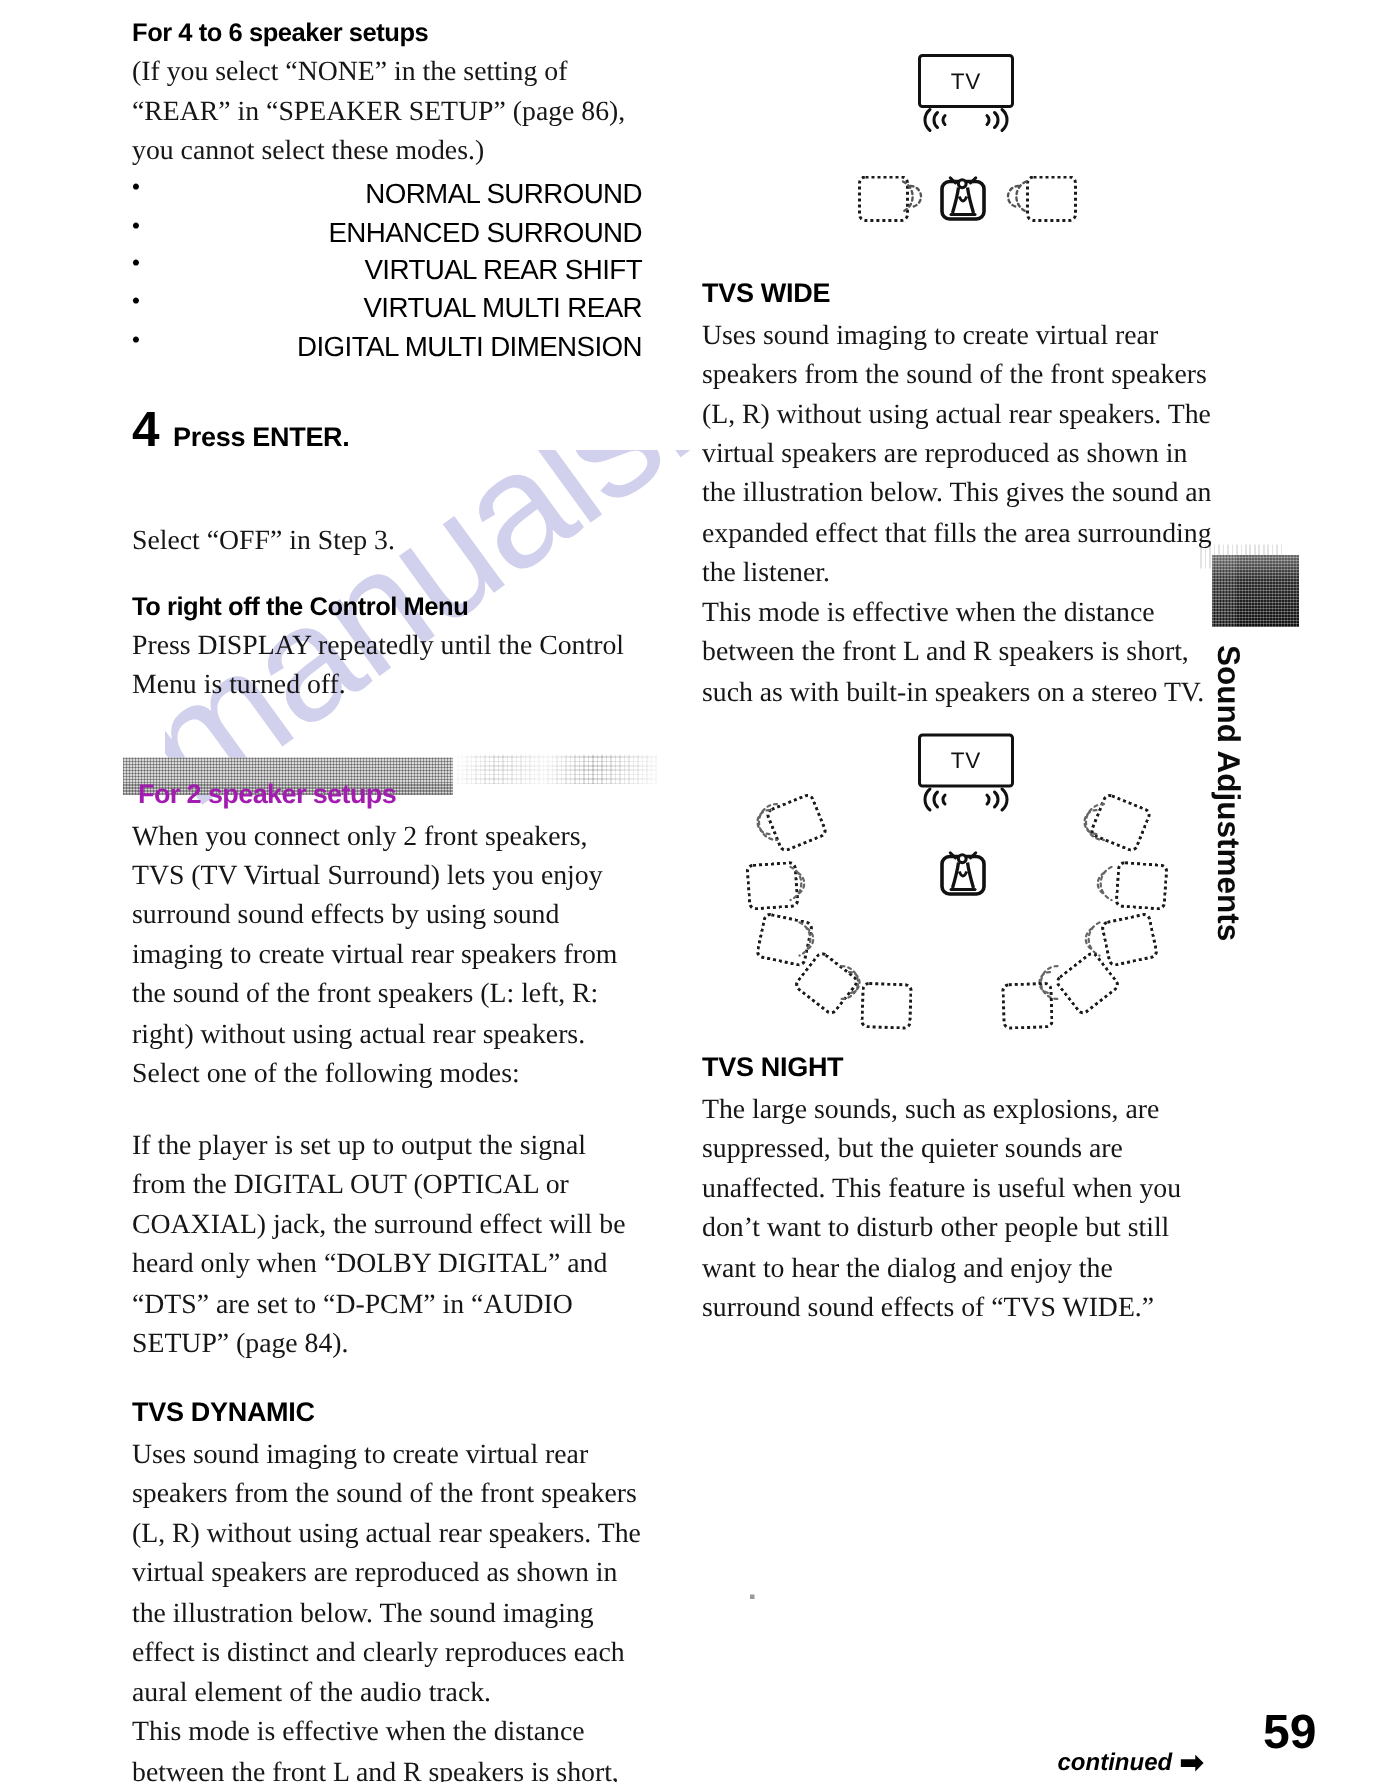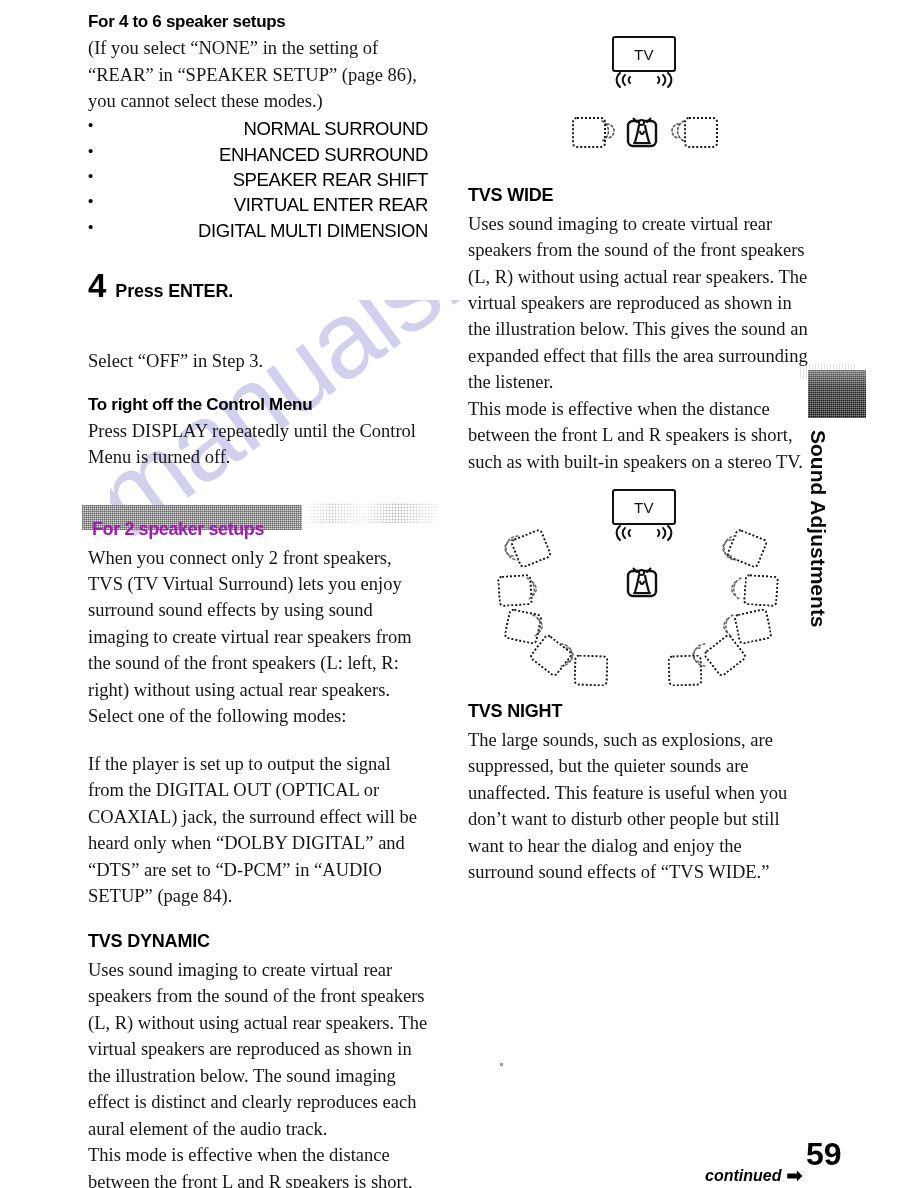--- a/index.html
+++ b/index.html
@@ -258,21 +258,21 @@
     color: #000;
     display: flex;
     align-items: center;
     gap: 5px;
     z-index: 4;
     margin-top: 48px;
   }
   .arrow-right { display: inline-block; line-height: 1; font-style: normal; font-size: 19px; }
   .page-num {
     position: absolute;
-    left: 806px;
+    left: 842px;
     top: 1136px;
     font-family: "Liberation Sans", sans-serif;
     font-weight: bold;
     font-size: 32px;
     color: #000;
     z-index: 4;
   }
 
   .speck {
     position: absolute;
@@ -291,22 +291,22 @@
 <div class="page">
 
   <div class="col-left">
 
     <h3 class="h-sub">For 4 to 6 speaker setups</h3>
     <p class="body">(If you select “NONE” in the setting of “REAR” in “SPEAKER SETUP” (page 86), you cannot select these modes.)</p>
 
     <ul class="bullets">
       <li>NORMAL SURROUND</li>
       <li>ENHANCED SURROUND</li>
-      <li>SPEAKER REAR SHIFT</li>
-      <li>VIRTUAL ENTER REAR</li>
+      <li>VIRTUAL REAR SHIFT</li>
+      <li>VIRTUAL MULTI REAR</li>
       <li>DIGITAL MULTI DIMENSION</li>
     </ul>
 
     <div class="step-row">
       <span class="step-num">4</span>
       <span class="step-text">Press ENTER.</span>
     </div>
 
     <div class="gap-lg"></div>
     <div style="height:16px"></div>

